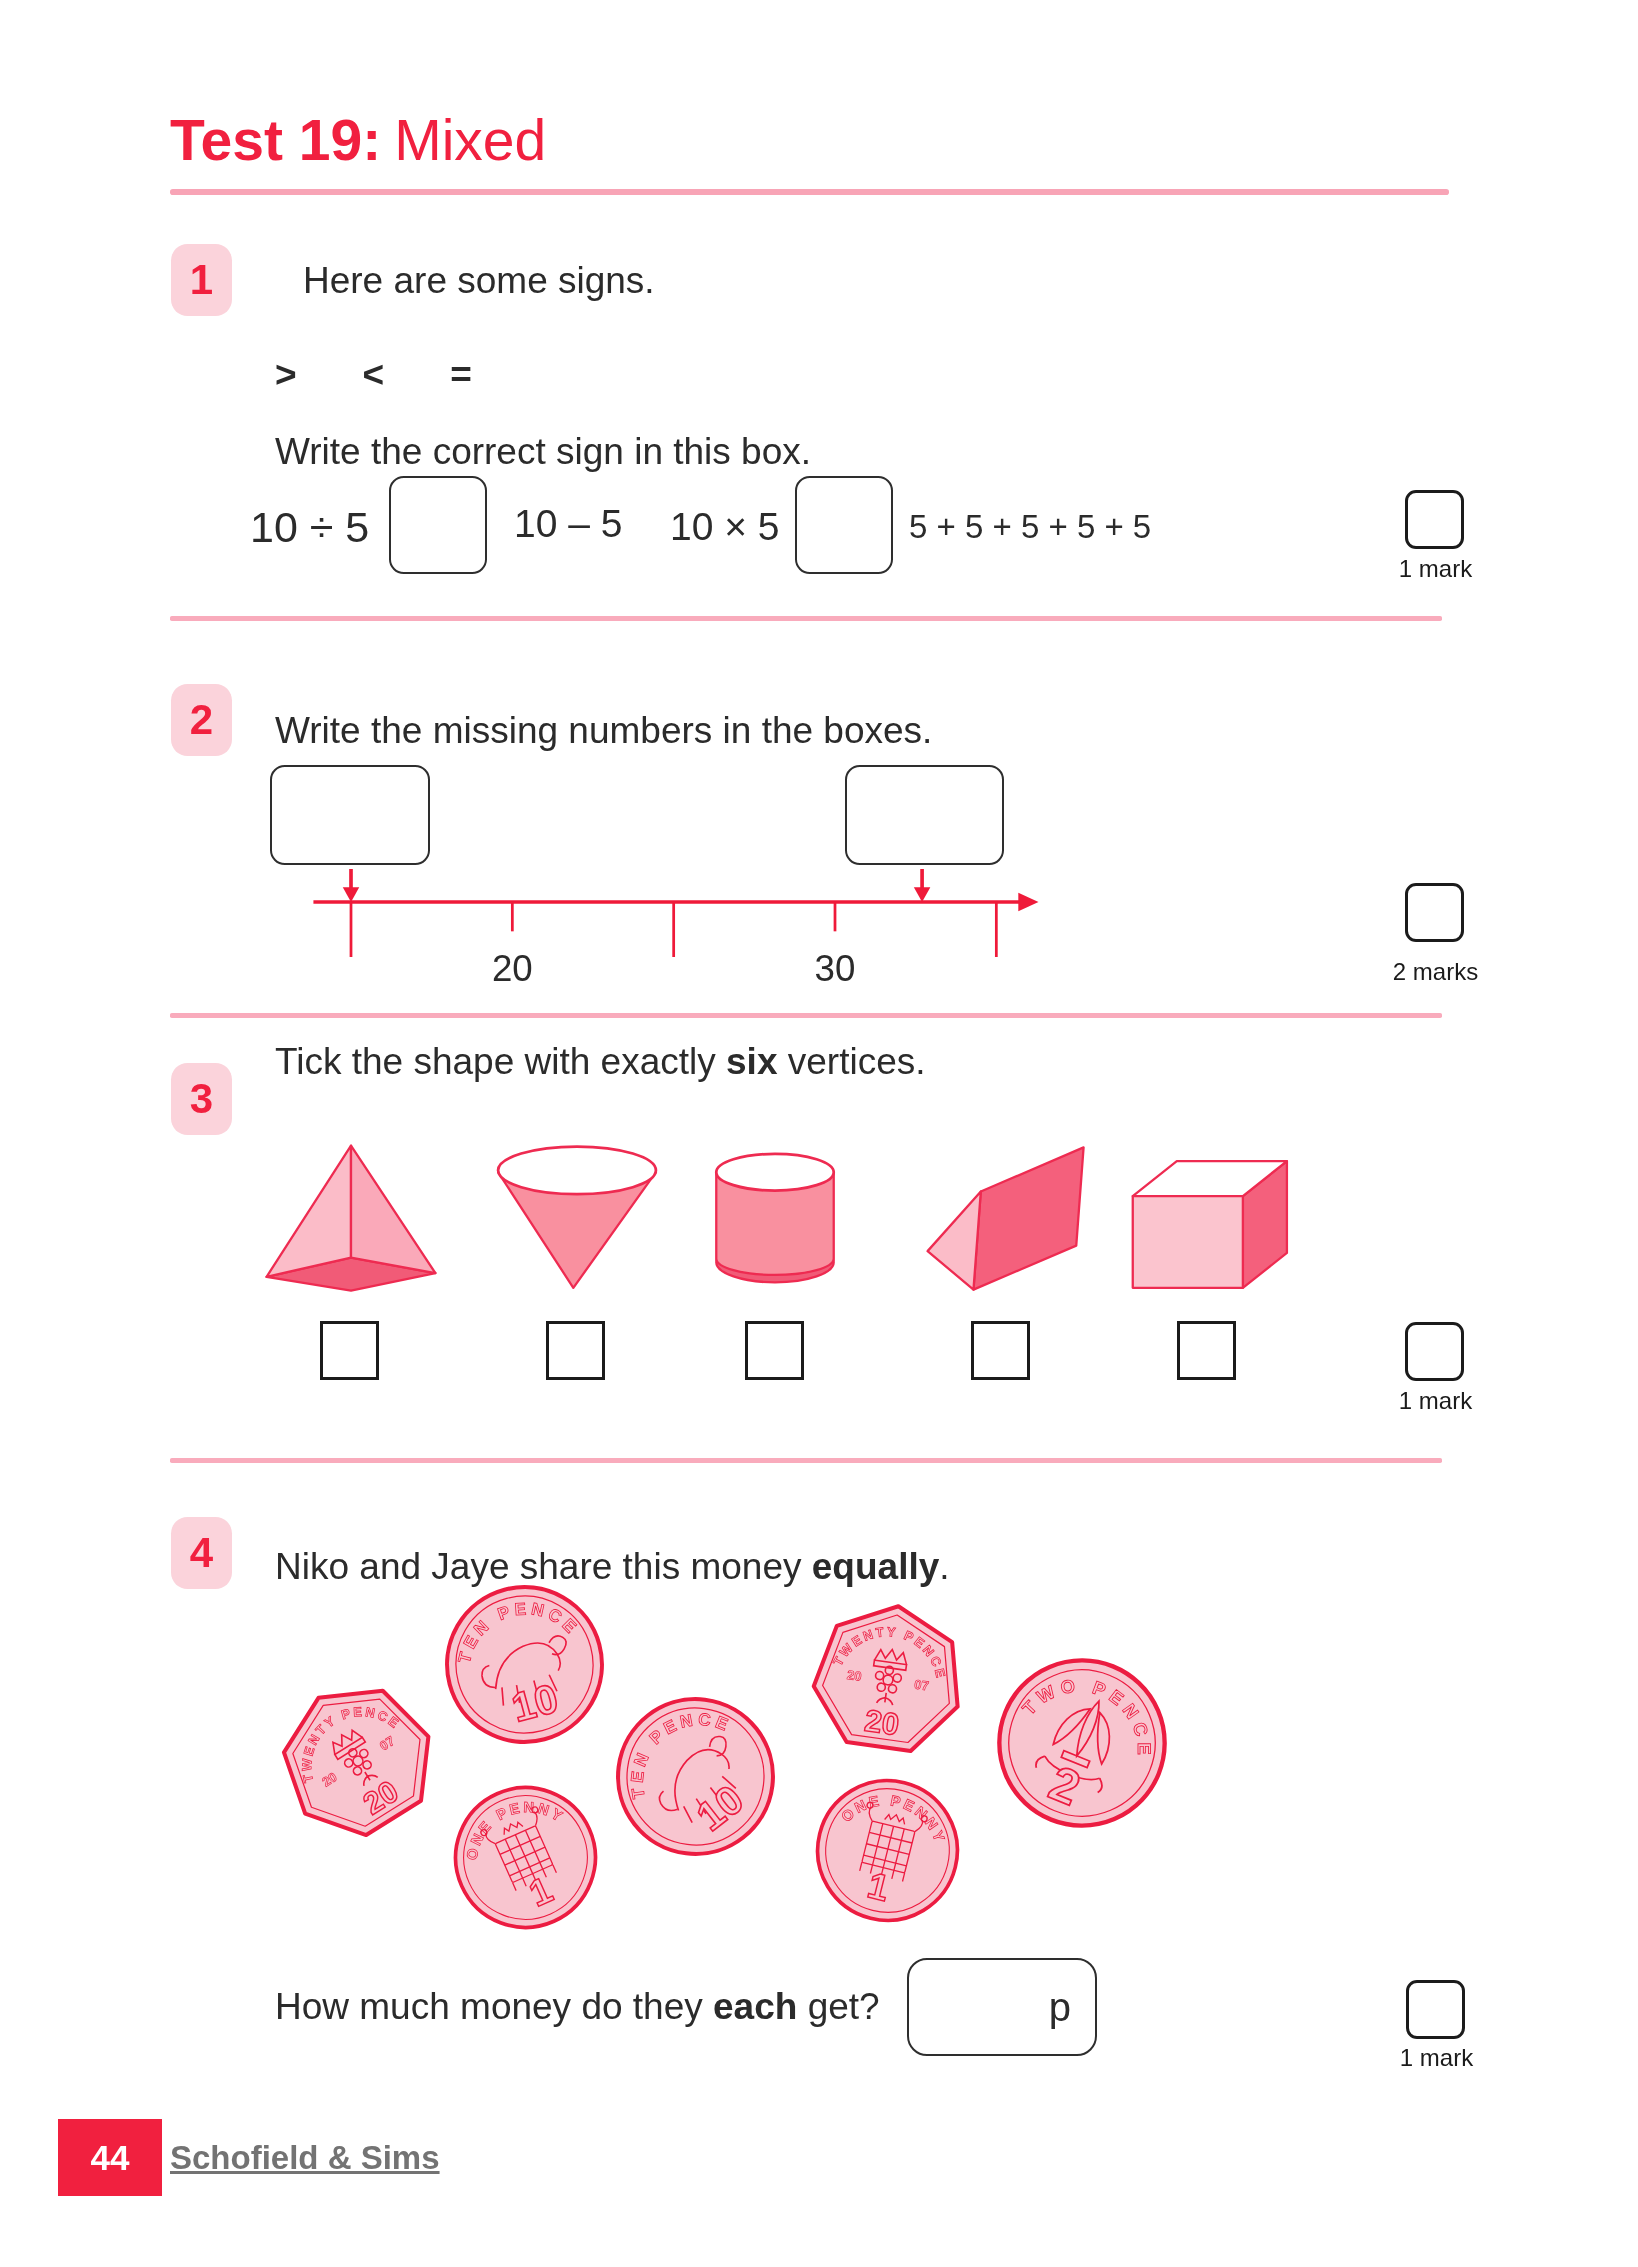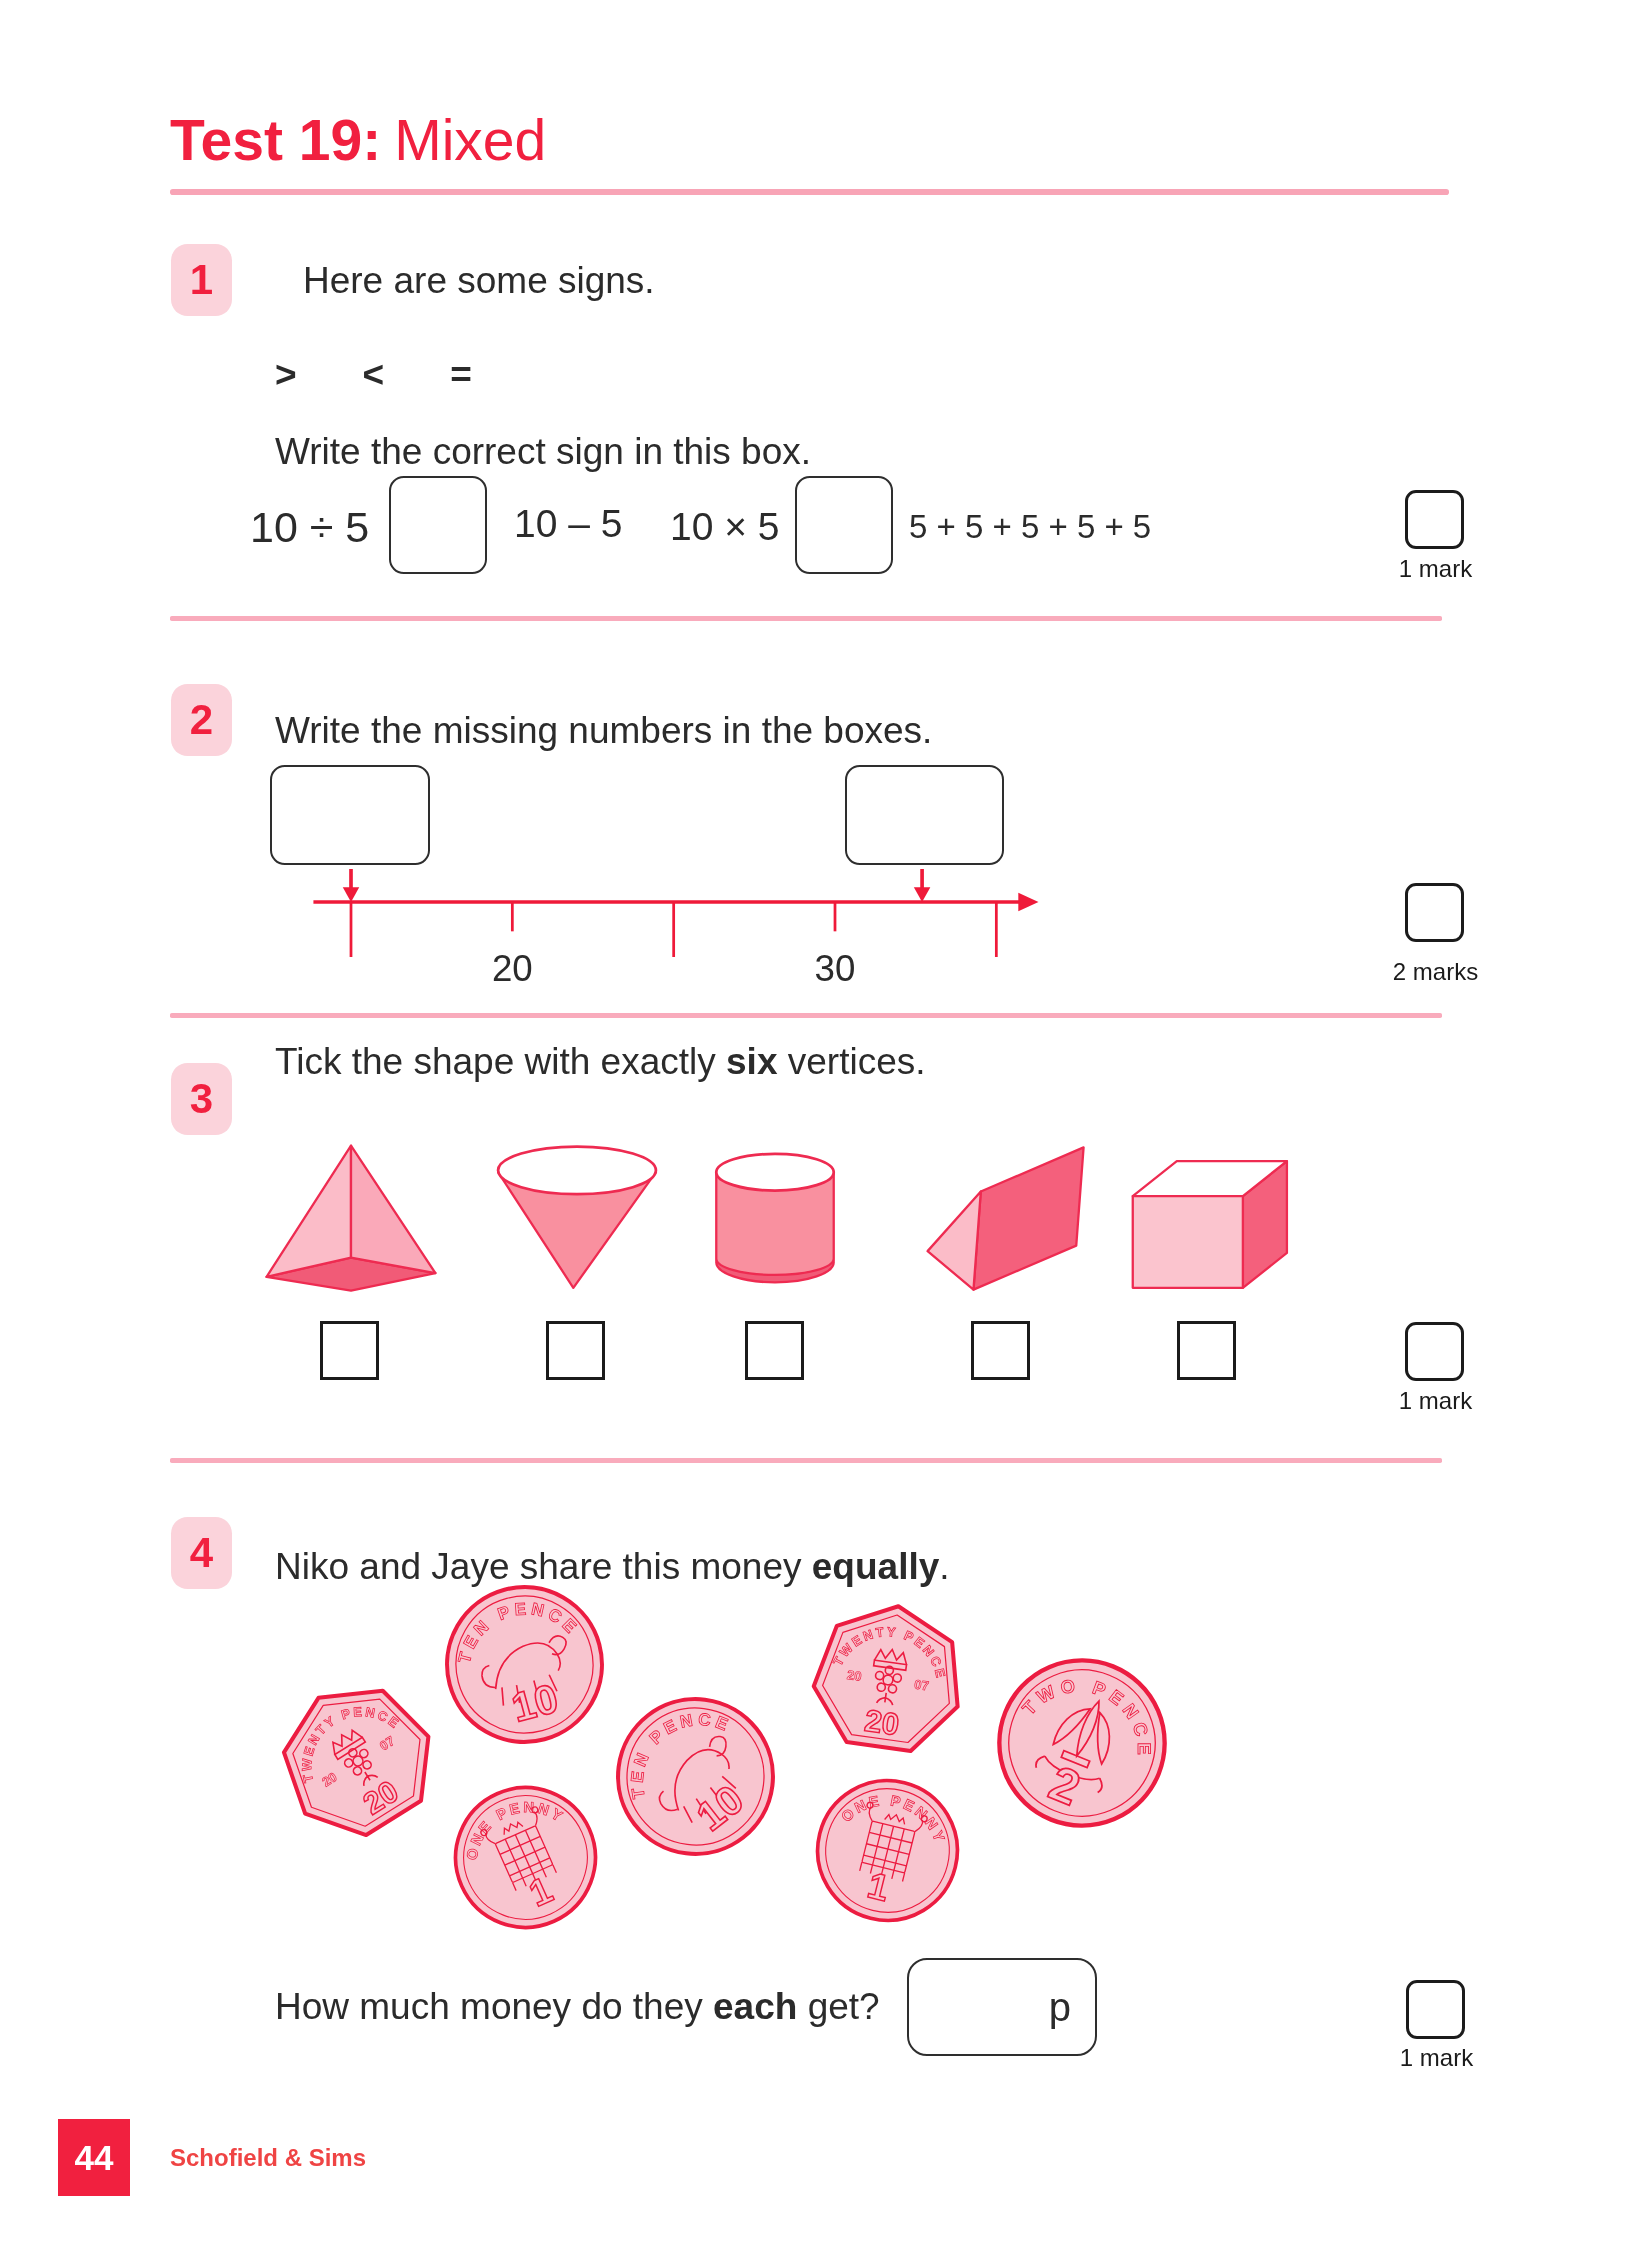--- a/index.html
+++ b/index.html
@@ -23,23 +23,23 @@
   .ansbox{border:2.8px solid #2e2e2e;border-radius:14.7px;background:#fff;}
   
   .markbox{width:53px;height:53px;border:3.7px solid #1b1b1b;border-radius:11px;background:#fff;}
   .marklabel{width:129px;text-align:center;font-size:24px;line-height:27.5px;color:#1b1b1b;}
   
   .checkbox{width:53px;height:53px;border:3.7px solid #1b1b1b;background:#fff;}
   
   .pbox{width:162px;height:94px;border:2.8px solid #2e2e2e;border-radius:20px;background:#fff;
         font-size:40px;text-align:right;line-height:94px;padding-right:24px;box-sizing:content-box;}
   
-  .pagenum{left:58px;top:2119px;width:72px;height:77px;background:#F1203F;color:#ffffff;
+  .pagenum{left:58px;top:2119px;width:104px;height:77px;background:#F1203F;color:#ffffff;
            font-size:35px;font-weight:700;text-align:center;line-height:77px;}
-  .brand{left:170px;top:2119px;font-size:24px;font-weight:700;color:#ef4444;line-height:77px;white-space:nowrap;}
+  .brand{left:170px;top:2119px;font-size:33px;font-weight:700;color:#737373;line-height:77px;white-space:nowrap;text-decoration:underline;}
   svg text{font-family:"Liberation Sans",sans-serif;}
   .coin{position:absolute;}
 </style>
 </head>
 <body>
 
 <div id="page">
 
   <div class="abs title">
     <span class="bold">Test 19:</span><span class="reg">Mixed</span>

